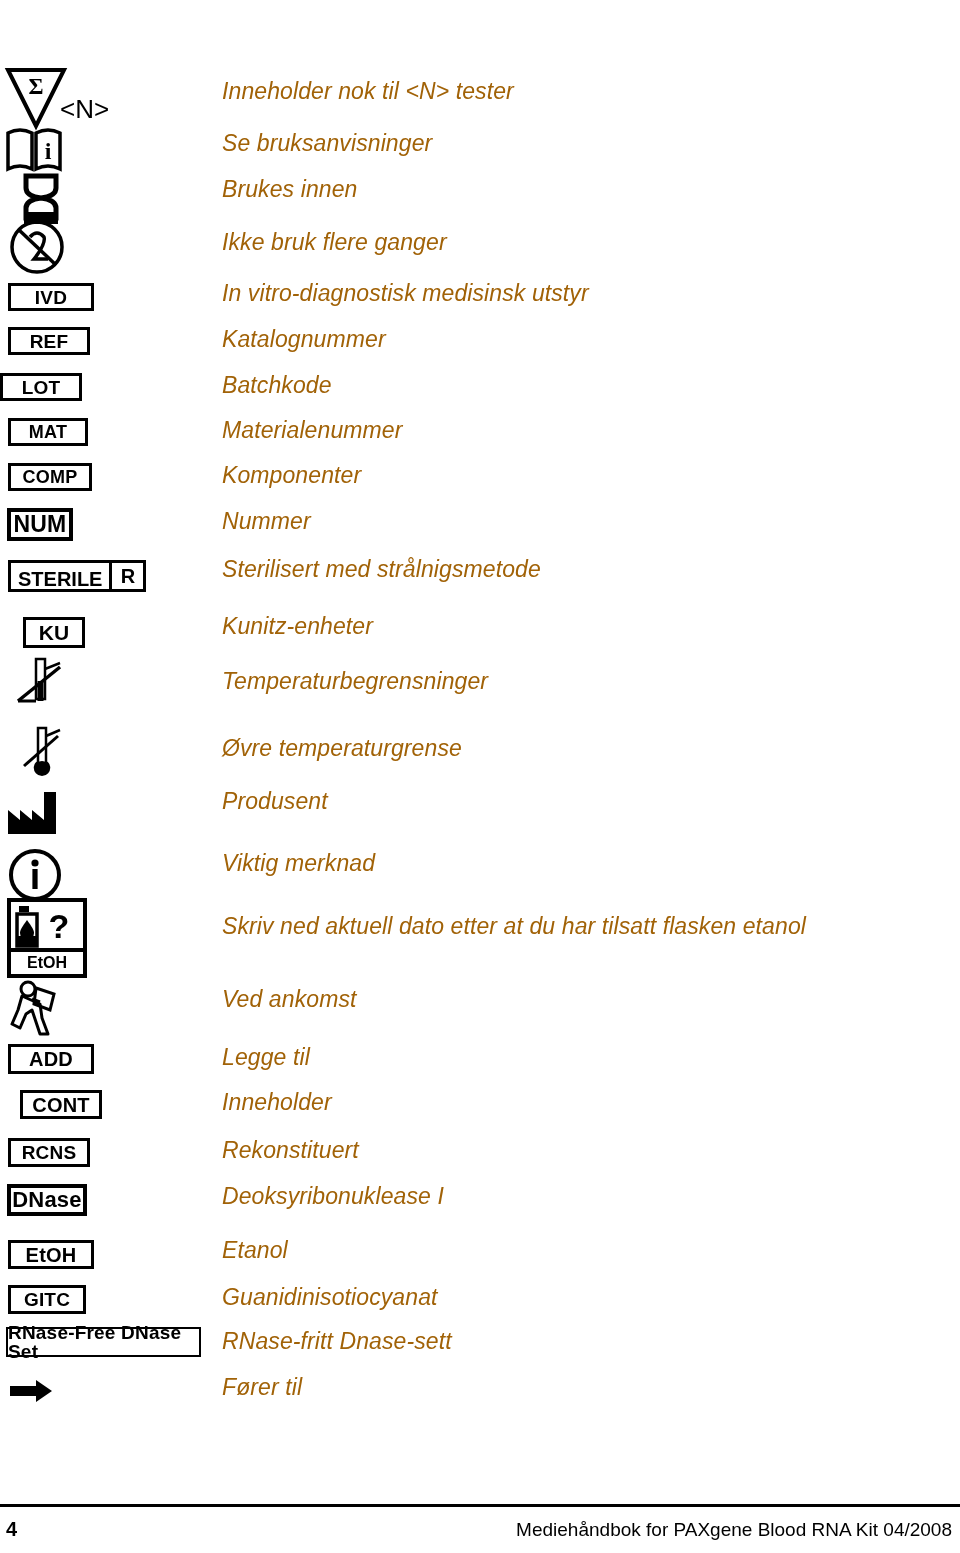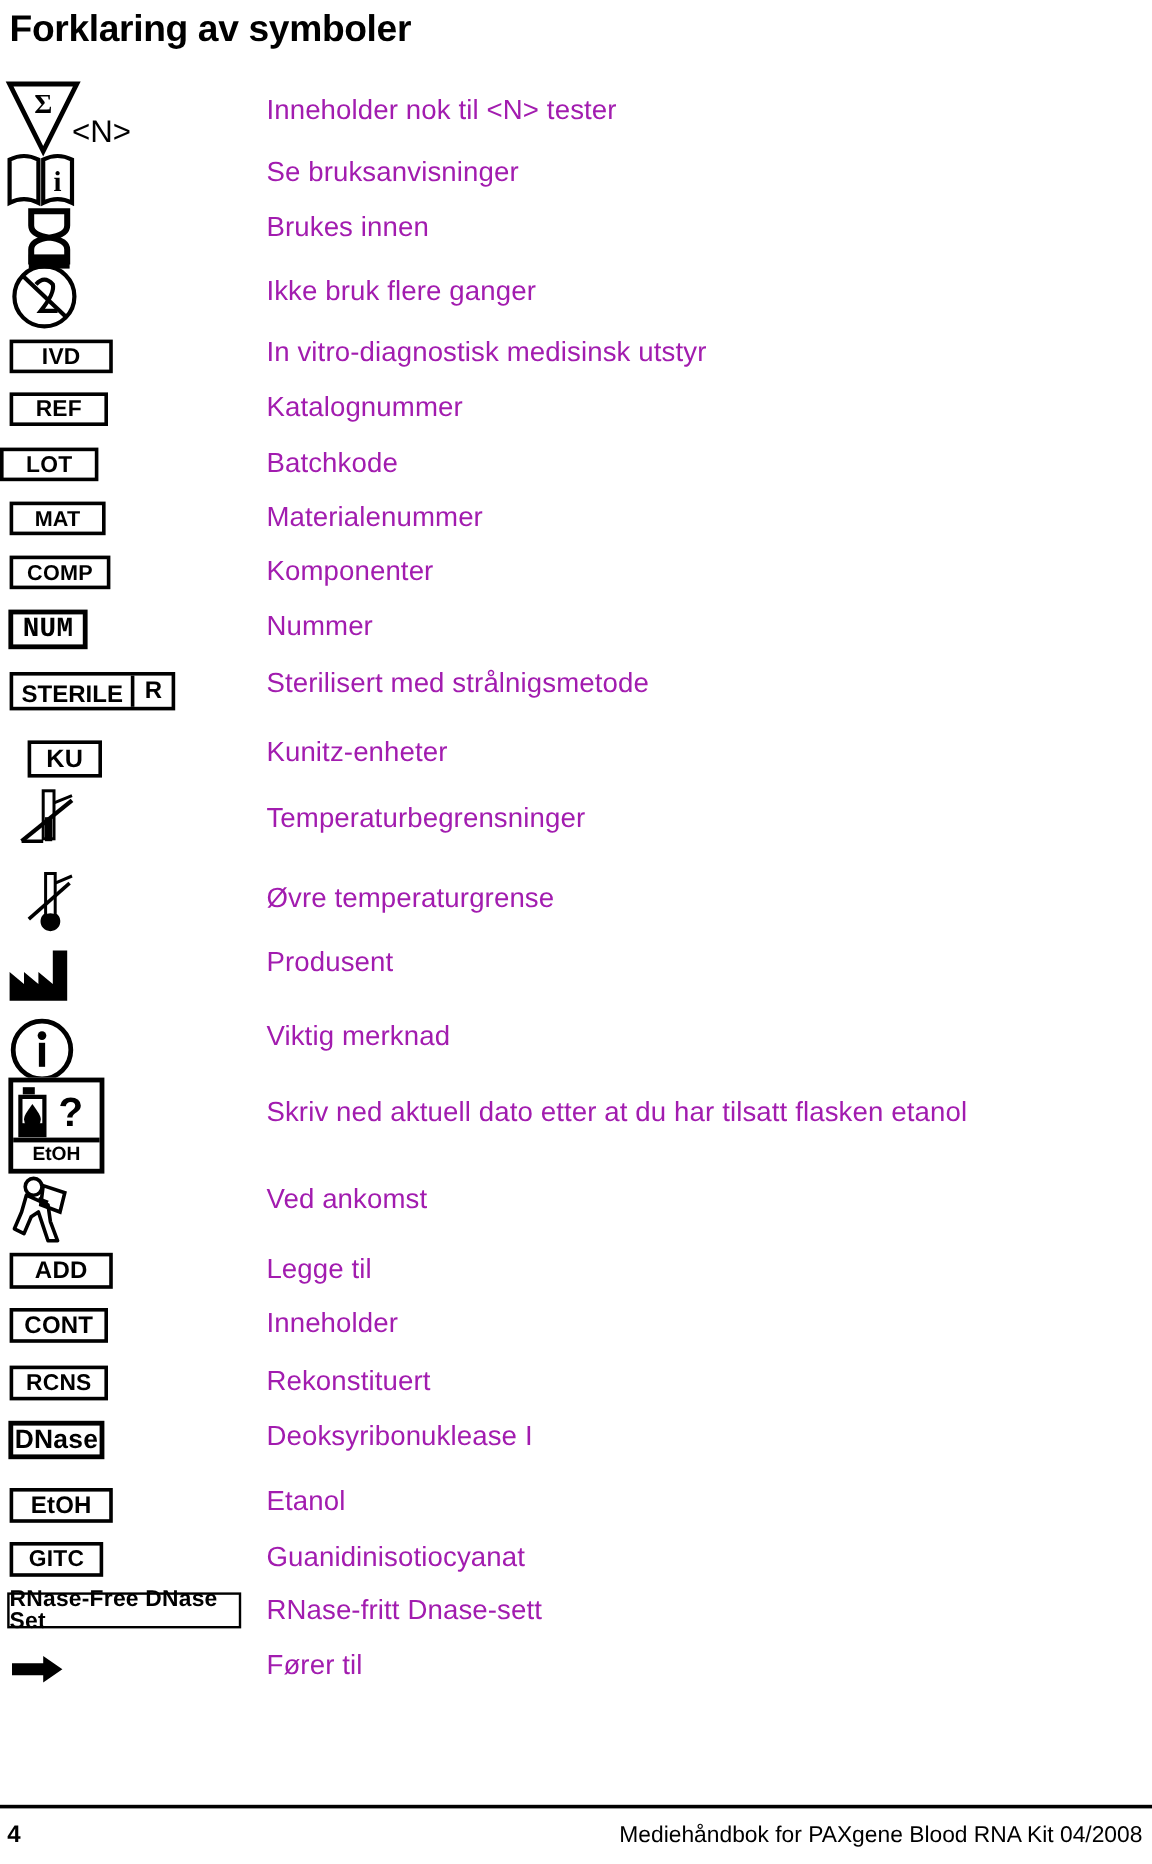--- a/index.html
+++ b/index.html
@@ -36,24 +36,25 @@
     left: 0;
     top: 0;
     width: 225px;
     height: 100%;
   }
   .label {
     position: absolute;
     left: 222px;
     font-size: 23px;
     line-height: 1;
-    color: #a21caf;
+    color: #a16207;
     white-space: nowrap;
     font-weight: 400;
     letter-spacing: 0.1px;
+    font-style: italic;
   }
 
   
   .sbox {
     position: absolute;
     box-sizing: border-box;
     border: 2px solid #000;
     background: #fff;
     display: flex;
     align-items: center;
@@ -136,21 +137,20 @@
     font-size: 19px;
     line-height: 1;
     white-space: nowrap;
   }
 </style>
 </head>
 <body>
 
 <div class="page">
 
-  <div class="page-title">Forklaring av symboler</div>
 
   <div class="sym-cell" style="left:0;top:60px;width:225px;height:70px;">
     <svg width="64" height="66" viewBox="0 0 64 66" style="position:absolute;left:4px;top:6px;">
       <polygon points="4,4 60,4 32,60" fill="none" stroke="#000" stroke-width="4"></polygon>
       <text x="32" y="28" font-family="'Liberation Serif',serif" font-size="23" font-weight="bold" text-anchor="middle" fill="#000">Σ</text>
     </svg>
   </div>
   <div style="position:absolute;left:60px;top:96px;font-size:26px;line-height:1;">&lt;N&gt;</div>
   <div class="label" style="top:80px;">Inneholder nok til &lt;N&gt; tester</div>
 
@@ -188,21 +188,21 @@
 
   <div class="sbox thick" style="left:0;top:373px;width:82px;height:28px;font-size:19px;">LOT</div>
   <div class="label" style="top:374px;">Batchkode</div>
 
   <div class="sbox thick" style="left:8px;top:418px;width:80px;height:28px;font-size:18px;">MAT</div>
   <div class="label" style="top:419px;">Materialenummer</div>
 
   <div class="sbox thick" style="left:8px;top:463px;width:84px;height:28px;font-size:18px;">COMP</div>
   <div class="label" style="top:464px;">Komponenter</div>
 
-  <div class="sbox" style="left:7px;top:508px;width:66px;height:33px;font-size:23px;border-width:4px;font-family:Liberation Mono, monospace;">NUM</div>
+  <div class="sbox" style="left:7px;top:508px;width:66px;height:33px;font-size:23px;border-width:4px;">NUM</div>
   <div class="label" style="top:510px;">Nummer</div>
 
   <div class="sterile-wrap" style="left:8px;top:560px;height:32px;">
     <span class="p1">STERILE</span>
     <span class="divider"></span>
     <span class="p2">R</span>
   </div>
   <div class="label" style="top:558px;">Sterilisert med strålnigsmetode</div>
 
   <div class="sbox" style="left:7px;top:617px;width:62px;height:31px;font-size:21px;border-width:3px;margin-left:16px;">KU</div>
@@ -265,21 +265,21 @@
       <path d="M16 16 L12 30 L6 44 L14 48 L20 34 L26 30 L30 42 L34 54 L42 54 L36 38 L34 24 Z" fill="none" stroke="#000" stroke-width="3" stroke-linejoin="round"></path>
       <path d="M30 8 L48 14 L44 30 L28 24 Z" fill="none" stroke="#000" stroke-width="3"></path>
       <line x1="26" y1="19" x2="34" y2="22" stroke="#000" stroke-width="3"></line>
     </svg>
   </div>
   <div class="label" style="top:988px;">Ved ankomst</div>
 
   <div class="sbox thick" style="left:8px;top:1044px;width:86px;height:30px;font-size:20px;">ADD</div>
   <div class="label" style="top:1046px;">Legge til</div>
 
-  <div class="sbox thick" style="left:8px;top:1090px;width:82px;height:29px;font-size:20px;">CONT</div>
+  <div class="sbox thick" style="left:20px;top:1090px;width:82px;height:29px;font-size:20px;">CONT</div>
   <div class="label" style="top:1091px;">Inneholder</div>
 
   <div class="sbox thick" style="left:8px;top:1138px;width:82px;height:29px;font-size:19px;">RCNS</div>
   <div class="label" style="top:1139px;">Rekonstituert</div>
 
   <div class="sbox" style="left:7px;top:1184px;width:80px;height:32px;font-size:22px;border-width:4px;">DNase</div>
   <div class="label" style="top:1185px;">Deoksyribonuklease I</div>
 
   <div class="sbox thick" style="left:8px;top:1240px;width:86px;height:29px;font-size:20px;">EtOH</div>
   <div class="label" style="top:1239px;">Etanol</div>

